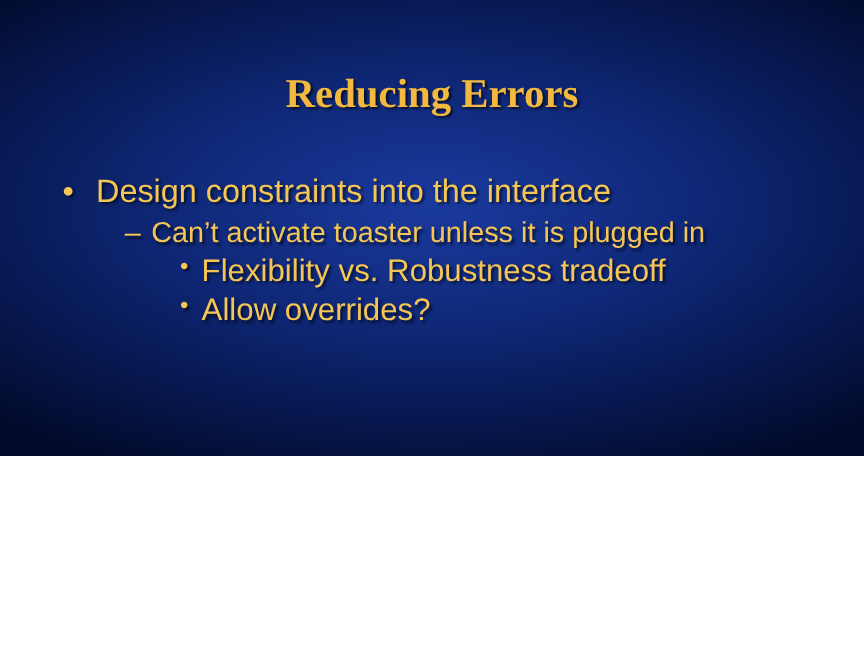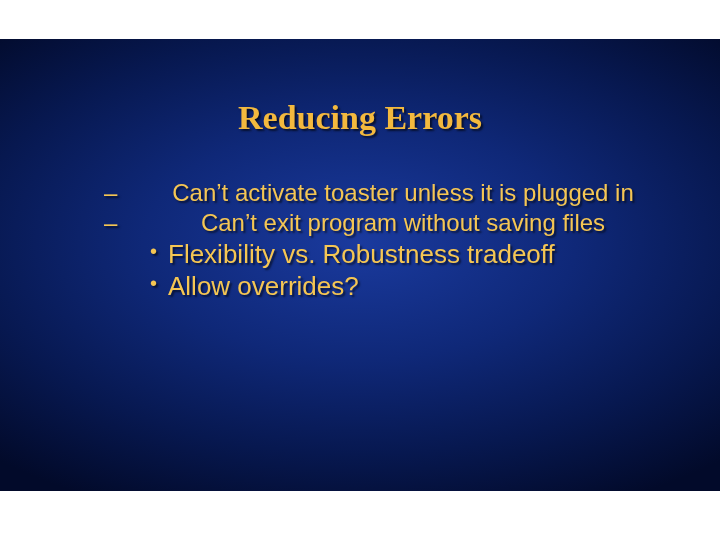--- a/index.html
+++ b/index.html
@@ -4,26 +4,25 @@
 <style>
   html, body {
     margin: 0;
     padding: 0;
     width: 720px;
     height: 540px;
     overflow: hidden;
   }
   .slide {
     width: 720px;
-    height: 452px;
+    height: 380px;
     background: radial-gradient(ellipse 75% 65% at 50% 45%, #1a3a9e 0%, #0f2878 40%, #071850 72%, #020a2a 100%);
     position: relative;
     font-family: Verdana, Geneva, sans-serif;
     box-sizing: border-box;
-    margin-top: 39px;
   }
   .title {
     position: absolute;
     top: 60px;
     left: 0;
     width: 100%;
     text-align: center;
     font-family: "Times New Roman", Times, serif;
     font-weight: bold;
     font-size: 34px;
@@ -54,21 +53,20 @@
     font-size: 27px;
   }
   .level2 {
     font-size: 24px;
     color: #f5c653;
     margin: 1px 0 1px 0;
     padding-left: 74px;
     position: relative;
     line-height: 1.22;
     text-shadow: 2px 2px 2px rgba(0,0,0,0.55);
-    text-align: center;
   }
   .level2::before {
     content: "–";
     position: absolute;
     left: 52px;
     top: 0;
   }
   .level3 {
     font-size: 26px;
     color: #f5c653;
@@ -87,18 +85,18 @@
   }
   .sp-top { margin-top: 10px; }
 </style>
 </head>
 <body>
 
 <div class="slide">
   <div class="title">Reducing Errors</div>
 
   <div class="content">
+    <div class="level1">Design constraints into the interface</div>
     <div class="level2">Can’t activate toaster unless it is plugged in</div>
-    <div class="level2">Can’t exit program without saving files</div>
     <div class="level3">Flexibility vs. Robustness tradeoff</div>
     <div class="level3">Allow overrides?</div>
   </div>
 </div>
 
 </body></html>

